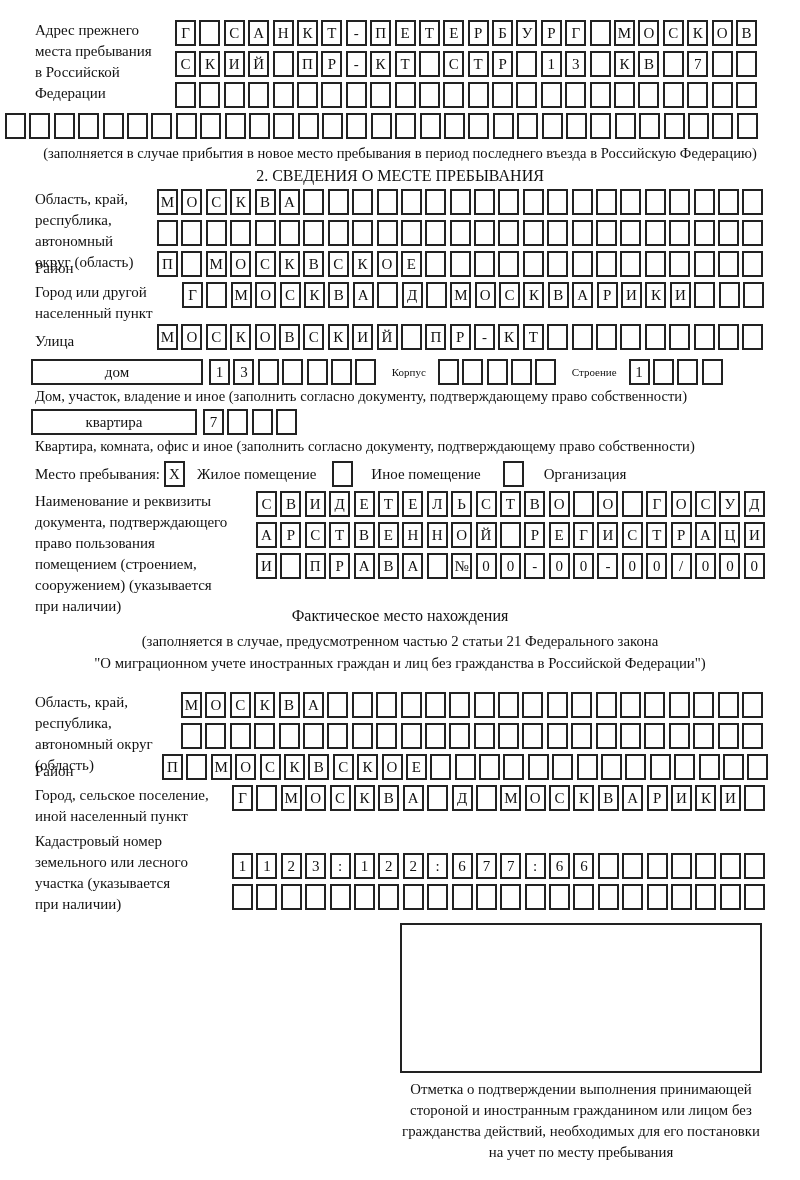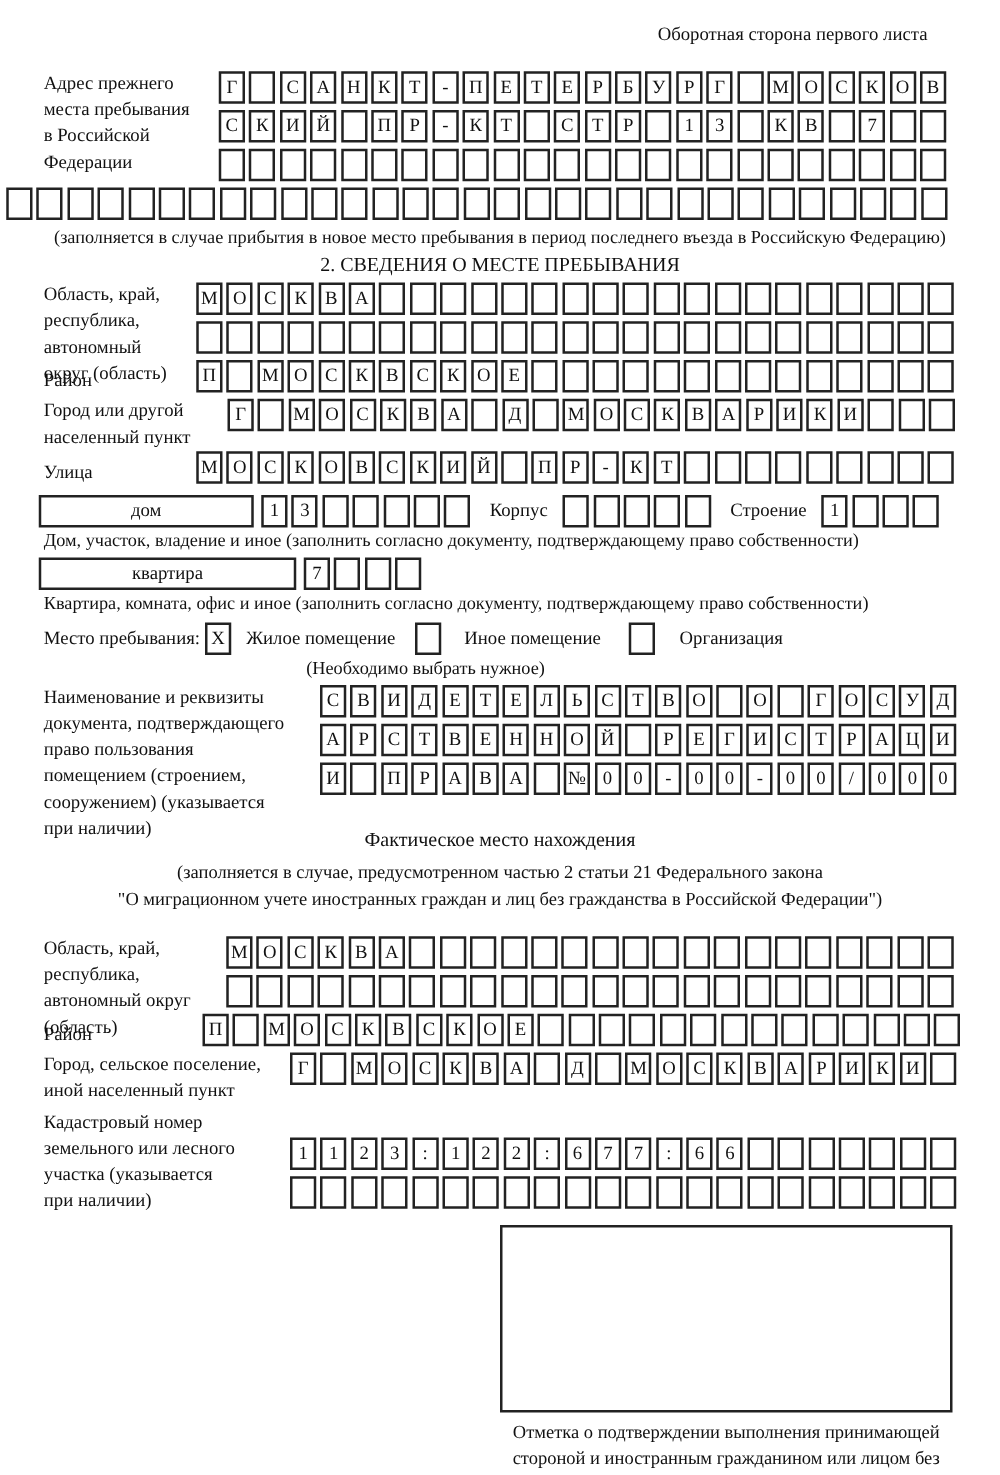--- a/index.html
+++ b/index.html
@@ -37,21 +37,21 @@
     font-size: 15px; background: #ffffff;
   }
 
   .fullrow { margin-left: 5px; margin-top: 0px; }
   .caption { font-size: 14.6px; line-height: 18px; }
   .center { text-align: center; }
   .section-title { text-align: center; font-weight: normal; font-size: 16px; line-height: 20px; }
 
   .addr-block { margin-top: 20px; }
   .house-row { display: flex; align-items: center; margin-left: 31px; margin-top: 4px; }
-  .house-row .inline-label { font-size: 15px; padding: 0 12px; flex-shrink: 0; }
+  .house-row .inline-label { font-size: 11px; padding: 0 12px; flex-shrink: 0; }
   .gap6 { margin-left: 6px; }
 
   .stay-row { display: flex; align-items: center; margin-left: 35px; margin-top: 6px; font-size: 15px; }
   .stay-row .cell { margin-right: 0; }
   .ml4 { margin-left: 4px; } .ml12 { margin-left: 12px; text-align: right; } .ml16 { margin-left: 16px; }
   .ml18 { margin-left: 18px; } .ml22 { margin-left: 22px; } .ml28 { margin-left: 20px; }
   .stay-note { margin-left: 245px; margin-top: 2px; }
 
   .mid-title { margin-top: 22px; }
   .note-lines { margin-top: 4px; white-space: pre-line; line-height: 22px; font-size: 14.8px; }
@@ -70,21 +70,20 @@
     margin-left: 388px; margin-top: 6px; width: 386px;
     text-align: center; white-space: pre-line;
     font-size: 14.8px; line-height: 21px;
   }
 </style>
 </head>
 <body>
 
 <div class="page">
 
-  <div class="header-note">Оборотная сторона первого листа</div>
 
   <div class="field addr-block">
     <div class="label w140">Адрес прежнего
 места пребывания
 в Российской
 Федерации</div>
     <div class="rows">
       <div class="boxrow">
           <span class="cell">Г</span>
           <span class="cell"></span>
@@ -381,40 +380,39 @@
     <div class="boxrow" style="margin-bottom:0">
         <span class="cell">1</span>
         <span class="cell"></span>
         <span class="cell"></span>
         <span class="cell"></span>
       </div>
   </div>
   <div class="caption mt2" style="margin-left:35px">Дом, участок, владение и иное (заполнить согласно документу, подтверждающему право собственности)</div>
 
   <div class="house-row">
-    <div class="typebox" style="width:206px">квартира</div>
+    <div class="typebox" style="width:166px">квартира</div>
     <div class="boxrow gap6" style="margin-bottom:0">
         <span class="cell">7</span>
         <span class="cell"></span>
         <span class="cell"></span>
         <span class="cell"></span>
       </div>
   </div>
   <div class="caption mt2" style="margin-left:35px">Квартира, комната, офис и иное (заполнить согласно документу, подтверждающему право собственности)</div>
 
   <div class="stay-row">
     <span>Место пребывания:</span>
     <span class="cell ml4">X</span>
     <span class="ml12">Жилое помещение</span>
     <span class="cell ml16"></span>
     <span class="ml18">Иное помещение</span>
     <span class="cell ml22"></span>
     <span class="ml28">Организация</span>
   </div>
-  <div class="caption stay-note">(Необходимо выбрать нужное)</div>
 
   <div class="field mt4">
     <div class="label w221 h90">Наименование и реквизиты
 документа, подтверждающего
 право пользования
 помещением (строением,
 сооружением) (указывается
 при наличии)</div>
     <div class="rows">
       <div class="boxrow">

